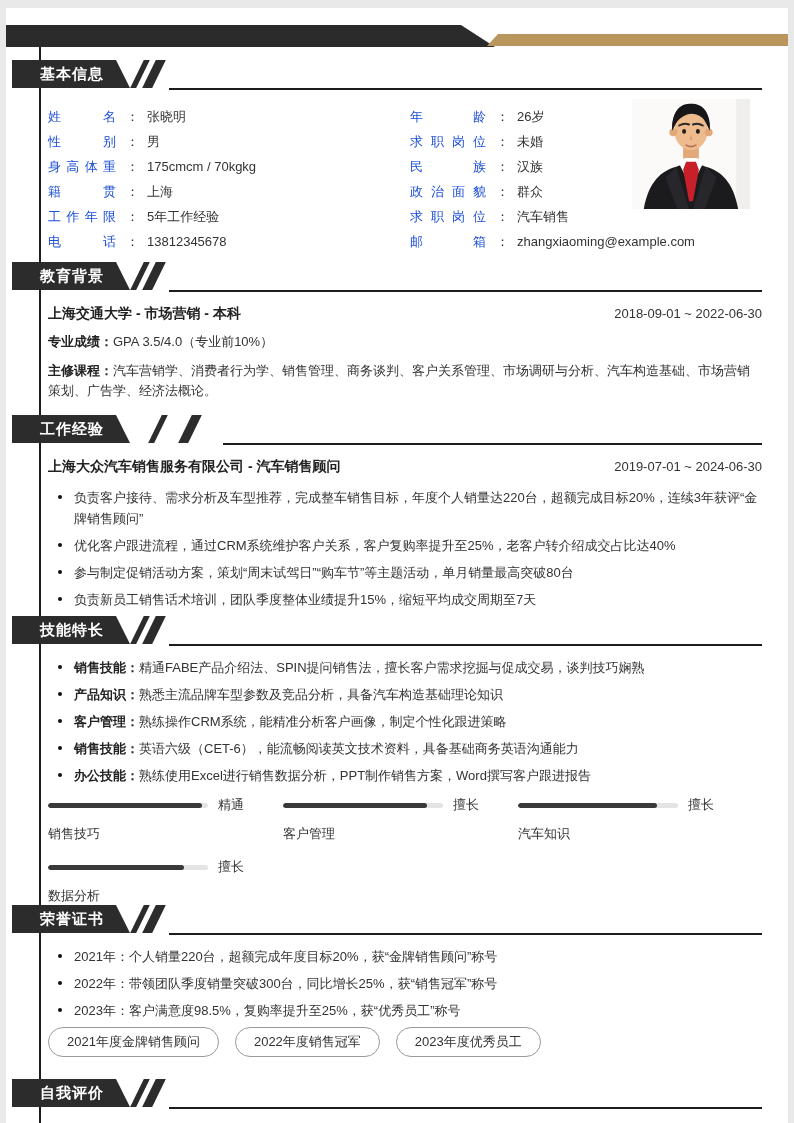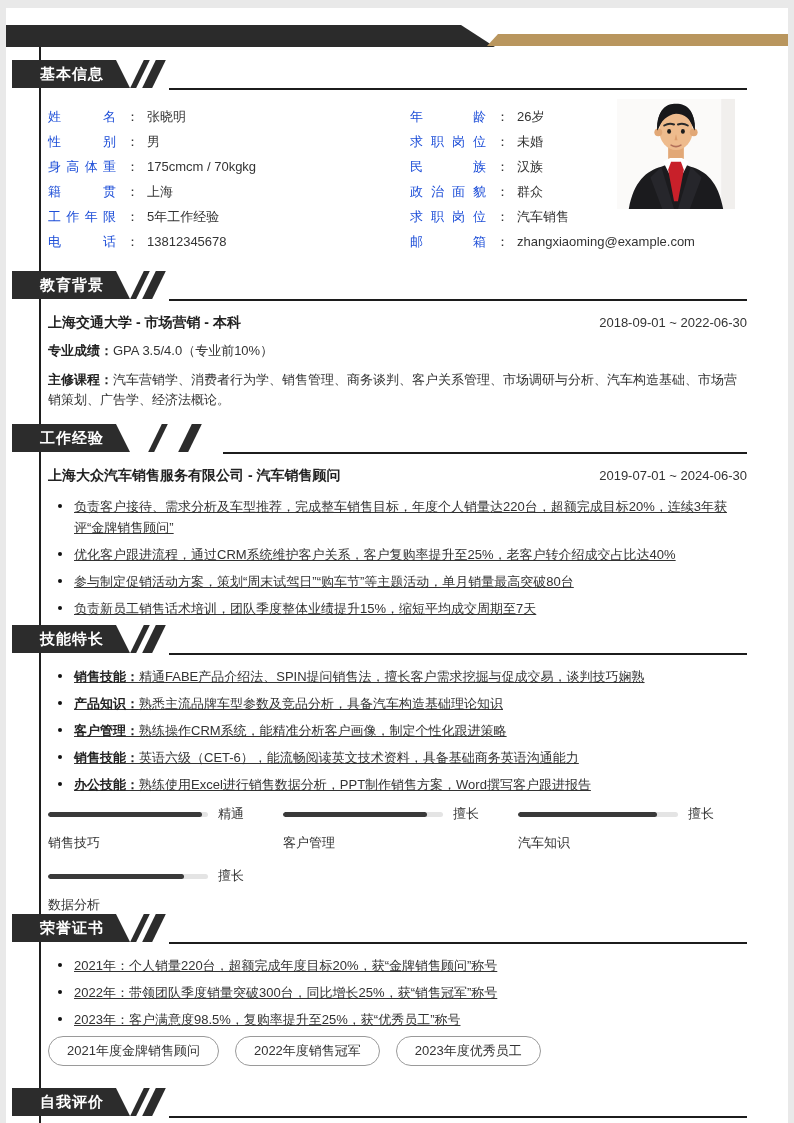--- a/index.html
+++ b/index.html
@@ -11,21 +11,21 @@
   .paper { position:absolute; left:6px; right:6px; top:8px; bottom:0; background:#ffffff; }
   .topbar-black {
     position:absolute; top:17px; left:0; width:489px; height:22px; background:#2b2b2b;
     clip-path:polygon(0 0, 455px 0, 489px 100%, 0 100%); z-index:5;
   }
   .topbar-gold {
     position:absolute; top:26px; left:481px; right:0; height:12px; background:#b9965e;
     clip-path:polygon(11px 0, 100% 0, 100% 100%, 0 100%); z-index:5;
   }
   .vline { position:absolute; left:33px; top:39px; bottom:0; width:2px; background:#1e1e1e; z-index:1; }
-  .content { position:absolute; left:0; right:0; top:0; bottom:0; padding:52px 41px 0 42px; z-index:2; }
+  .content { position:absolute; left:0; right:0; top:0; bottom:0; padding:52px 26px 0 42px; z-index:2; }
 
   
   .sec { display:flex; position:relative; }
   .ribbon {
     position:relative; margin-left:-36px; background:#2c2c2c; color:#fff;
     font-weight:bold; font-size:15px; height:28px; line-height:28px;
     padding:0 26px 0 28px; letter-spacing:1px;
     clip-path:polygon(0 0, calc(100% - 14px) 0, 100% 100%, 0 100%);
   }
   .sl { width:6px; height:28px; background:#2c2c2c; transform:skewX(-26deg); margin-left:7px; }
@@ -41,37 +41,37 @@
   .colon { margin:0 8px 0 10px; }
   .photo { position:absolute; right:12px; top:-6px; width:118px; height:112px; }
 
   
   .line-head { display:flex; justify-content:space-between; align-items:baseline; margin-top:13px; }
   .bold-title { font-weight:bold; font-size:14px; color:#222; }
   .date { font-size:13px; color:#333; }
   .para { margin-top:9px; font-size:13px; line-height:20px; }
   .b-label { font-weight:bold; color:#222; }
 
-  ul.blist { list-style:none; margin:11px 0 0 0; padding:0;text-decoration:underline; }
+  ul.blist { list-style:none; margin:11px 0 0 0; padding:0; }
   .blist li { position:relative; padding-left:26px; font-size:13px; line-height:21px; margin-bottom:6px; }
   .blist li::before { content:""; position:absolute; left:10px; top:8px; width:4px; height:4px; border-radius:50%; background:#111; }
 
   
   .bars { display:grid; grid-template-columns:repeat(3,218px); margin-top:12px; row-gap:10px;gap:17px; }
   .bar-row { display:flex; align-items:center; height:14px; }
   .track { width:160px; height:5px; background:#e4e4e4; border-radius:3px; overflow:hidden; }
   .fill { height:100%; background:#3a3a3a; border-radius:3px; }
   .level { margin-left:10px; font-size:13px; }
   .bar-name { margin-top:13px; font-size:13px; }
 
   
   .badges { display:flex; gap:16px; margin-top:4px; }
   .badge { border:1.5px solid #9a9a9a; border-radius:16px; padding:5px 18px; font-size:13px; color:#333; background:#fff; }
 
-  .mt16 { margin-top:17px; } .mt14 { margin-top:14px;gap:18px; } .mt18 { } .mt22 { margin-top:22px; }
+  .mt16 { margin-top:8px; } .mt14 { margin-top:14px;gap:18px; } .mt18 { } .mt22 { margin-top:22px; }
 </style>
 </head>
 <body>
 
 <div class="paper">
   <div class="topbar-black"></div>
   <div class="topbar-gold"></div>
   <div class="vline"></div>
 
   <div class="content">

